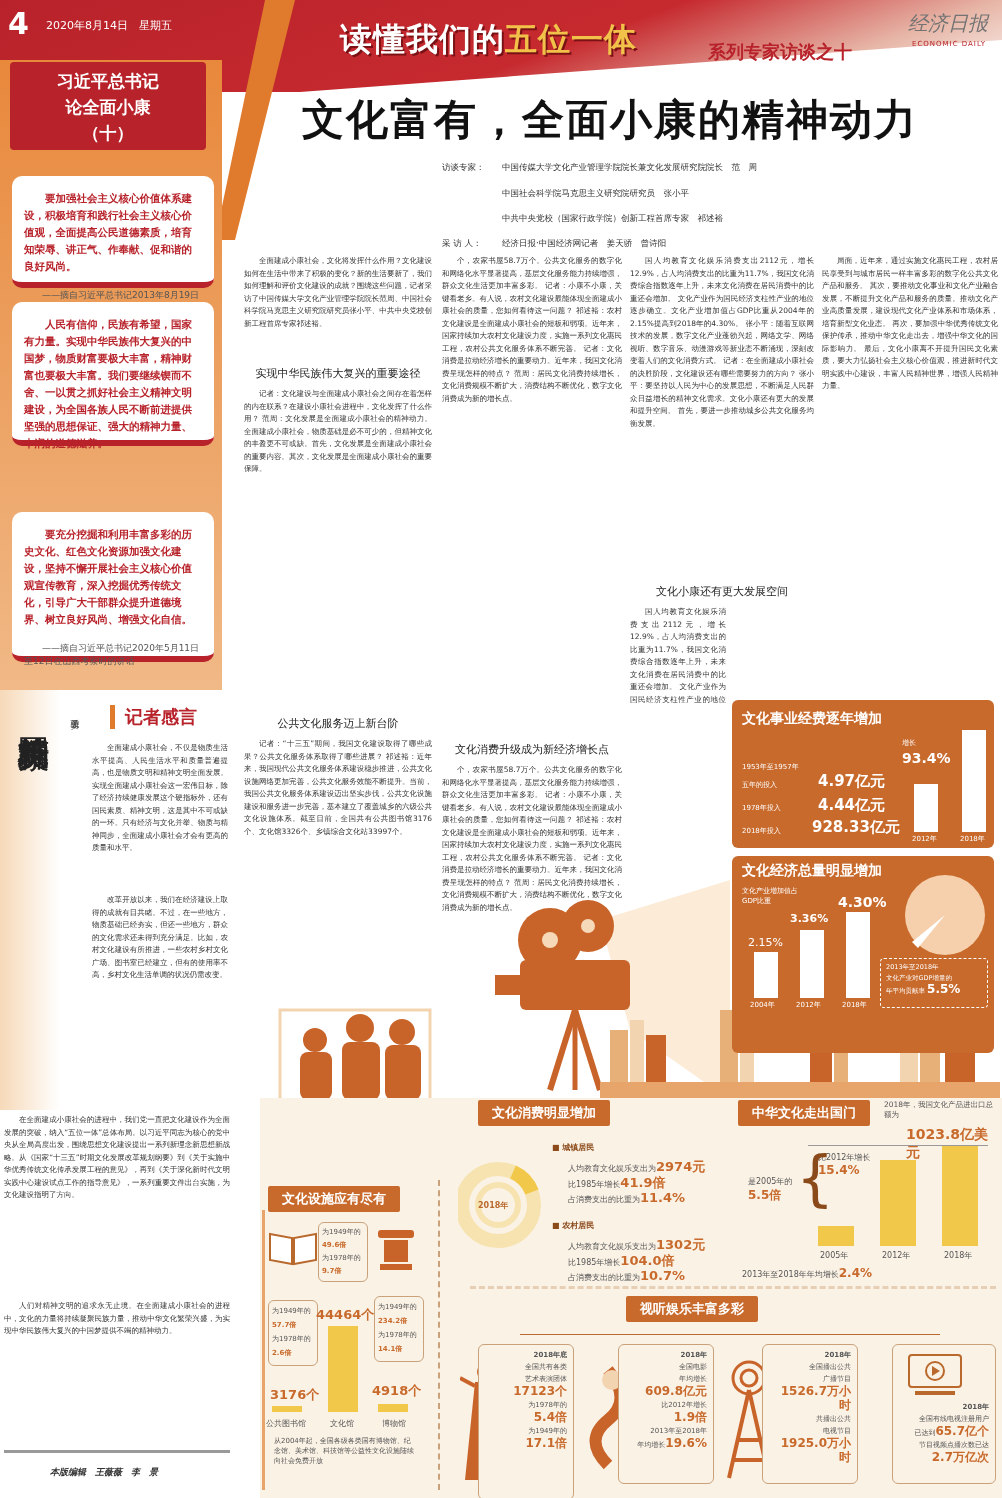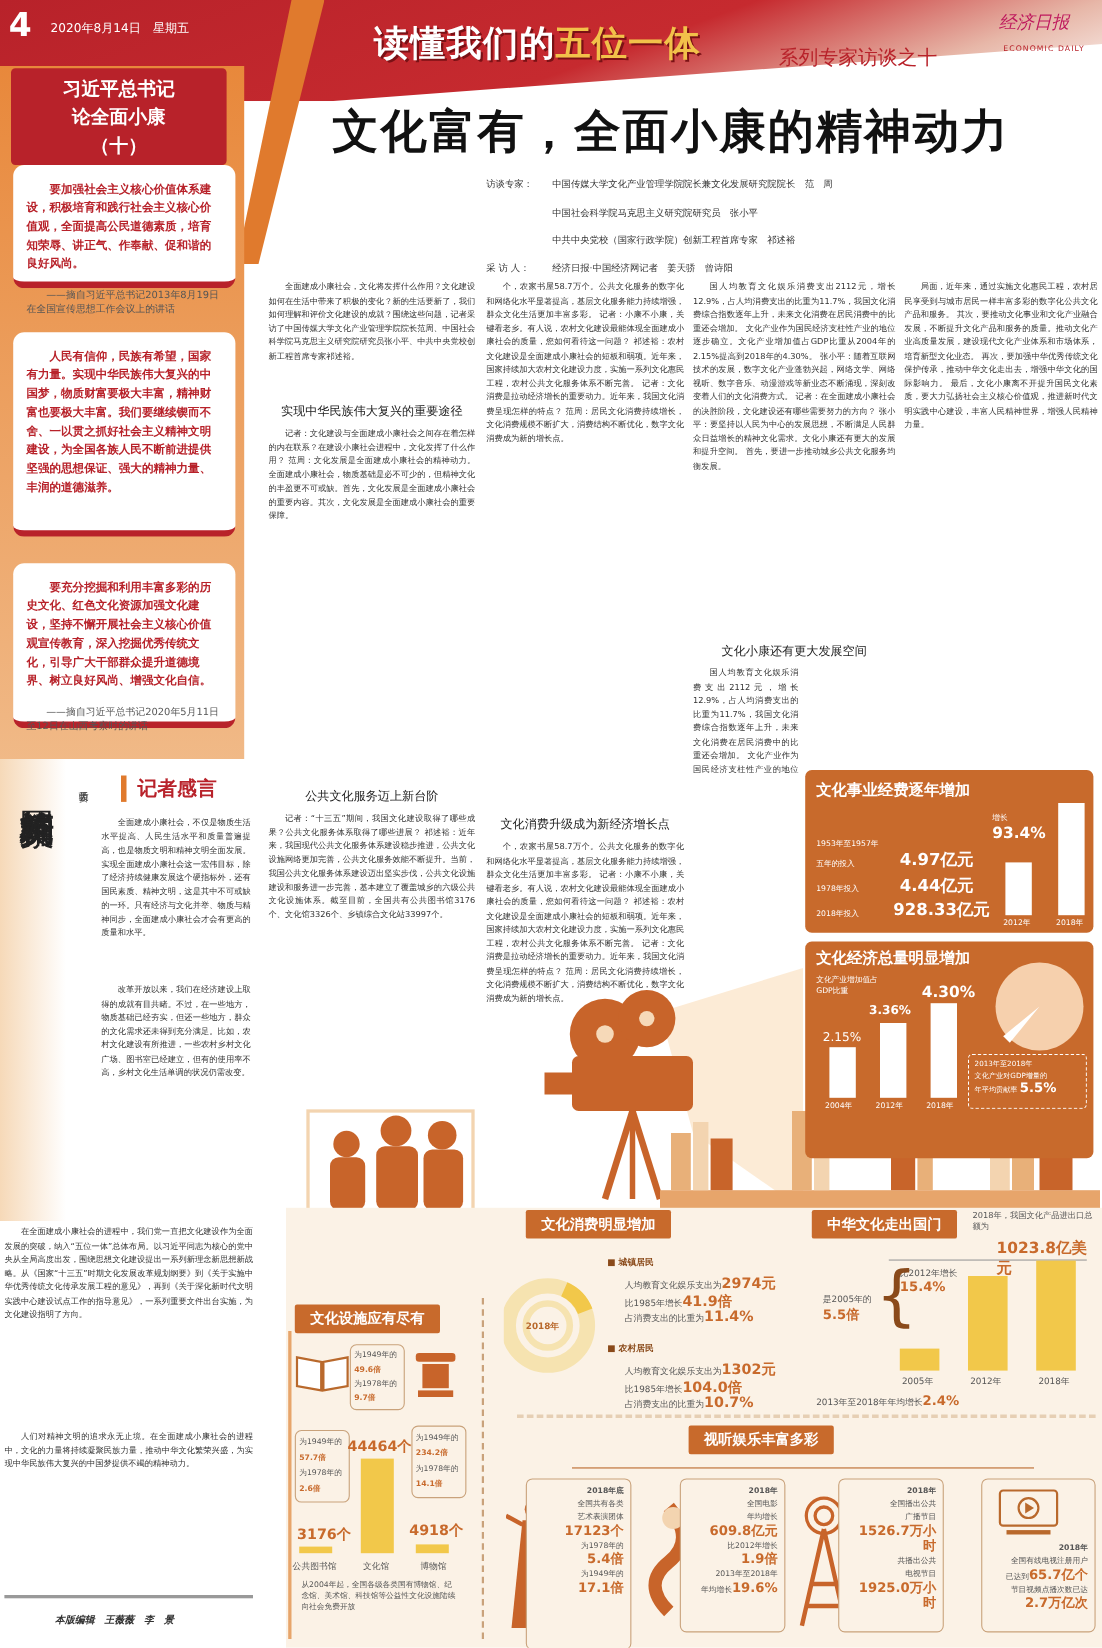--- a/index.html
+++ b/index.html
@@ -5,22 +5,22 @@
 *{box-sizing:border-box;margin:0;padding:0}
 body{width:1002px;height:1498px;background:#fff;font-family:"DejaVu Sans",sans-serif;position:relative;overflow:hidden;color:#222}
 .abs{position:absolute}
 
 .hdr-red{left:0;top:0;width:1002px;height:92px;background:linear-gradient(160deg,#b8222a 0%,#c62a2f 55%,#e7b7a8 80%,#fff 100%);clip-path:polygon(0 0,1002px 0,1002px 40px,300px 92px,0 92px)}
 .hdr-orange{left:215px;top:0;width:80px;height:240px;background:#e07a2d;clip-path:polygon(50px 0,80px 0,20px 240px,0 240px)}
 .pgnum{left:8px;top:6px;font-size:30px;font-weight:bold;color:#fff}
 .date{left:46px;top:18px;font-size:11px;color:#fff}
 .series{left:340px;top:18px;font-size:32px;font-weight:bold;color:#fff;letter-spacing:1px;text-shadow:2px 2px 0 #7a1115}
 .series .gold{color:#f2c14a}
-.series-sub{left:708px;top:40px;font-size:18px;font-weight:normal;color:#b8222a}
-.logo{left:908px;top:10px;font-size:16px;color:#be185d;font-family:"DejaVu Serif",serif;font-style:italic}
+.series-sub{left:708px;top:40px;font-size:18px;font-weight:bold;color:#b8222a}
+.logo{left:908px;top:10px;font-size:20px;color:#737373;font-family:"DejaVu Serif",serif;font-style:italic}
 .logo-en{left:912px;top:40px;font-size:7px;color:#b8222a;letter-spacing:1px}
 .main-title{left:302px;top:92px;font-size:42px;font-weight:bold;color:#111;letter-spacing:2px}
 
 .left-col{left:0;top:60px;width:222px;height:1040px;background:linear-gradient(180deg,#e8883b,#f6d9b8)}
 .quote-head{left:10px;top:62px;width:196px;height:88px;background:#b8222a;color:#fff;text-align:center;font-family:"DejaVu Serif",serif;font-weight:bold;font-size:17px;line-height:26px;padding-top:6px;border-radius:4px}
 .qbox{left:12px;width:202px;background:#fff;border-radius:10px;padding:14px 12px;border-bottom:6px solid #b8222a;font-size:10.5px;line-height:17px;color:#b8222a;font-weight:bold}
 .qbox .src{margin-top:14px;font-weight:normal;color:#555;font-size:9px;line-height:13px;text-indent:2em}
 .qbox .qt{text-indent:2em}
 .vtitle{left:12px;top:712px;width:40px;font-size:32px;line-height:36px;color:#222;writing-mode:vertical-rl}
 .author{left:68px;top:712px;font-size:9px;color:#444;writing-mode:vertical-rl}
@@ -54,25 +54,25 @@
 <div class="abs logo">经济日报</div>
 <div class="abs logo-en">ECONOMIC DAILY</div>
 <div class="abs main-title">文化富有，全面小康的精神动力</div>
 
 <div class="abs left-col"></div>
 <div class="abs quote-head">
   <div>习近平总书记</div>
   <div>论全面小康</div>
   <div>（十）</div>
 </div>
-<div class="abs qbox" style="top:150px;height:112px">
+<div class="abs qbox" style="top:176px;height:112px">
   <div class="qt">要加强社会主义核心价值体系建设，积极培育和践行社会主义核心价值观，全面提高公民道德素质，培育知荣辱、讲正气、作奉献、促和谐的良好风尚。</div>
   <div class="src">——摘自习近平总书记2013年8月19日在全国宣传思想工作会议上的讲话</div>
 </div>
-<div class="abs qbox" style="top:302px;height:186px">
+<div class="abs qbox" style="top:302px;height:144px">
   <div class="qt">人民有信仰，民族有希望，国家有力量。实现中华民族伟大复兴的中国梦，物质财富要极大丰富，精神财富也要极大丰富。我们要继续锲而不舍、一以贯之抓好社会主义精神文明建设，为全国各族人民不断前进提供坚强的思想保证、强大的精神力量、丰润的道德滋养。</div>
 </div>
 <div class="abs qbox" style="top:512px;height:150px">
   <div class="qt">要充分挖掘和利用丰富多彩的历史文化、红色文化资源加强文化建设，坚持不懈开展社会主义核心价值观宣传教育，深入挖掘优秀传统文化，引导广大干部群众提升道德境界、树立良好风尚、增强文化自信。</div>
   <div class="src">——摘自习近平总书记2020年5月11日至12日在山西考察时的讲话</div>
 </div>
 
 <div class="abs" style="left:0;top:690px;width:230px;height:420px;background:#fff"></div>
 <div class="abs" style="left:0;top:690px;width:60px;height:420px;background:linear-gradient(90deg,#f6d9b8,#fff)"></div>
 <div class="abs vtitle">构筑美好精神家园</div>

